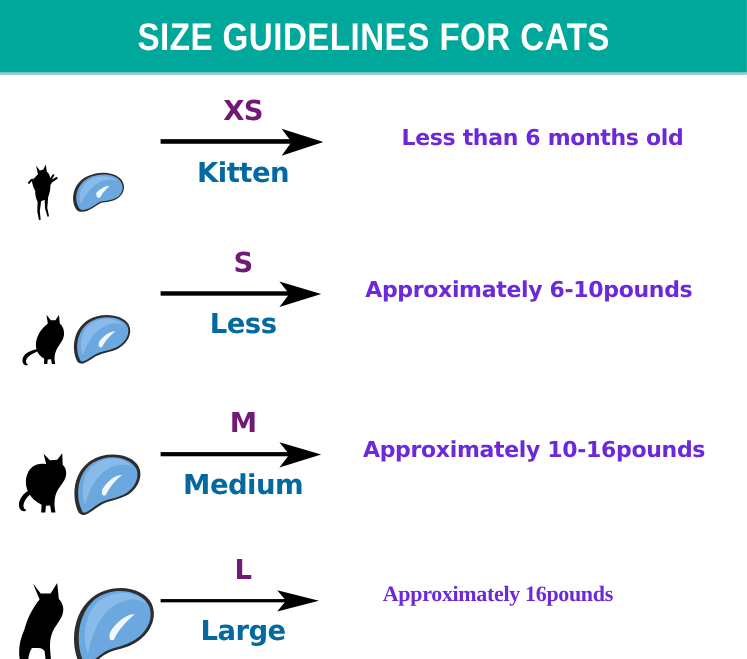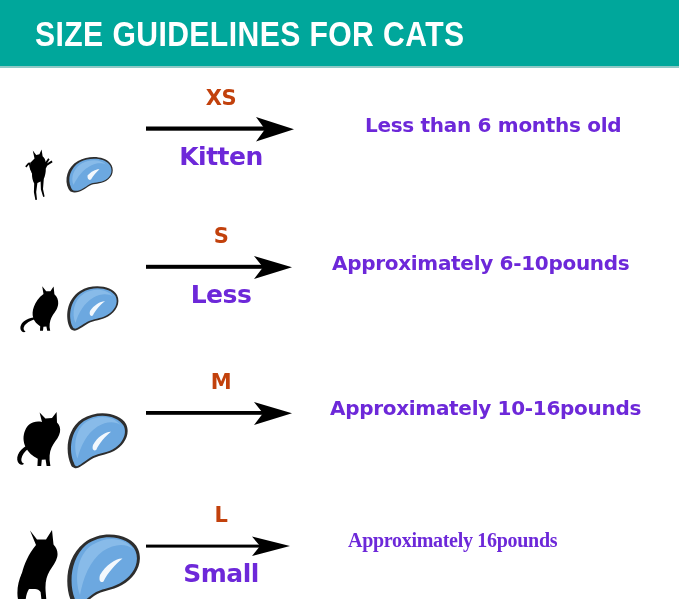--- a/index.html
+++ b/index.html
@@ -25,21 +25,21 @@
   
   .header-bar {
     position: absolute;
     left: 0;
     top: 0;
     width: 679px;
     height: 66px;
     background: #00a79b;
     display: flex;
     align-items: center;
-    justify-content: flex-start;
+    justify-content: center;
   }
   .header-title {
     color: #ffffff;
     font-family: "Liberation Sans Narrow", "Liberation Sans", sans-serif;
     font-weight: 700;
     font-size: 35px;
     letter-spacing: 0.5px;
     transform: scaleX(0.86);
     transform-origin: center center;
     white-space: nowrap;
@@ -96,33 +96,33 @@
   }
   .arrow-block.ab-1 { top: 16px; }
   .arrow-block.ab-2 { top: 14px; }
   .arrow-block.ab-3 { top: 20px; }
   .arrow-block.ab-4 { top: 18px; }
 
   .size-abbr {
     text-align: center;
     font-family: "DejaVu Sans", sans-serif;
     font-weight: 700;
-    font-size: 21px;
-    color: #c2410c;
+    font-size: 25px;
+    color: #701a75;
     line-height: 1;
     height: 27px;
     margin-bottom: 1px;
     letter-spacing: -0.5px;
   }
   .size-name {
     text-align: center;
     font-family: "DejaVu Sans", sans-serif;
     font-weight: 700;
     font-size: 25px;
-    color: #6d28d9;
+    color: #0369a1;
     line-height: 1;
     margin-top: 2px;
     letter-spacing: -0.5px;
   }
   .arrow-svg-wrap {
     position: relative;
     height: 26px;
   }
   .arrow-svg-wrap svg {
     position: absolute;
@@ -293,20 +293,21 @@
     </div>
 
     <div class="arrow-block ab-3">
       <div class="size-abbr">M</div>
       <div class="arrow-svg-wrap">
         <svg width="150" height="26" viewBox="0 0 150 26">
           <rect x="0" y="11" width="120" height="3.8" fill="#000000"></rect>
           <path d="M108 2 L146 13.2 L108 25 L117 13.2 Z" fill="#000000"></path>
         </svg>
       </div>
+      <div class="size-name">Medium</div>
     </div>
 
     <div class="desc desc-3">Approximately 10-16pounds</div>
   </div>
 
   <div class="row row-4">
 
     <div class="cat-cell">
       <svg class="cat-svg" width="56" height="82" viewBox="0 0 56 82" style="margin-bottom:6px;">
         <g fill="#000000">
@@ -341,19 +342,19 @@
     </div>
 
     <div class="arrow-block ab-4">
       <div class="size-abbr">L</div>
       <div class="arrow-svg-wrap">
         <svg width="150" height="26" viewBox="0 0 150 26">
           <rect x="0" y="11.6" width="118" height="3" fill="#000000"></rect>
           <path d="M106 3.5 L144 13.1 L106 23 L114 13.1 Z" fill="#000000"></path>
         </svg>
       </div>
-      <div class="size-name">Small</div>
+      <div class="size-name">Large</div>
     </div>
 
     <div class="desc desc-4">Approximately 16pounds</div>
   </div>
 
 </div>
 
 </body></html>

